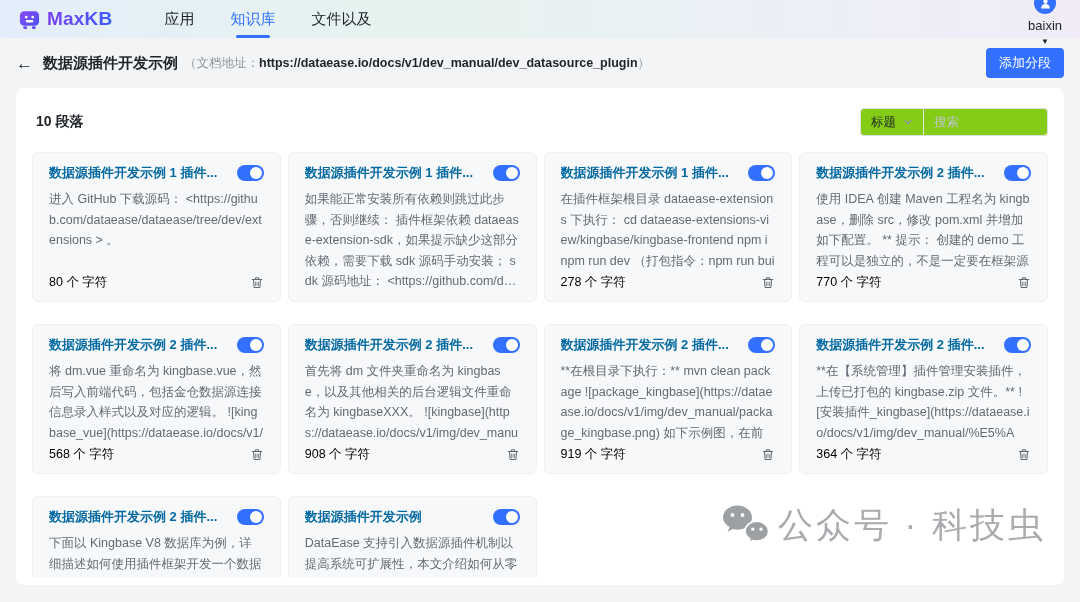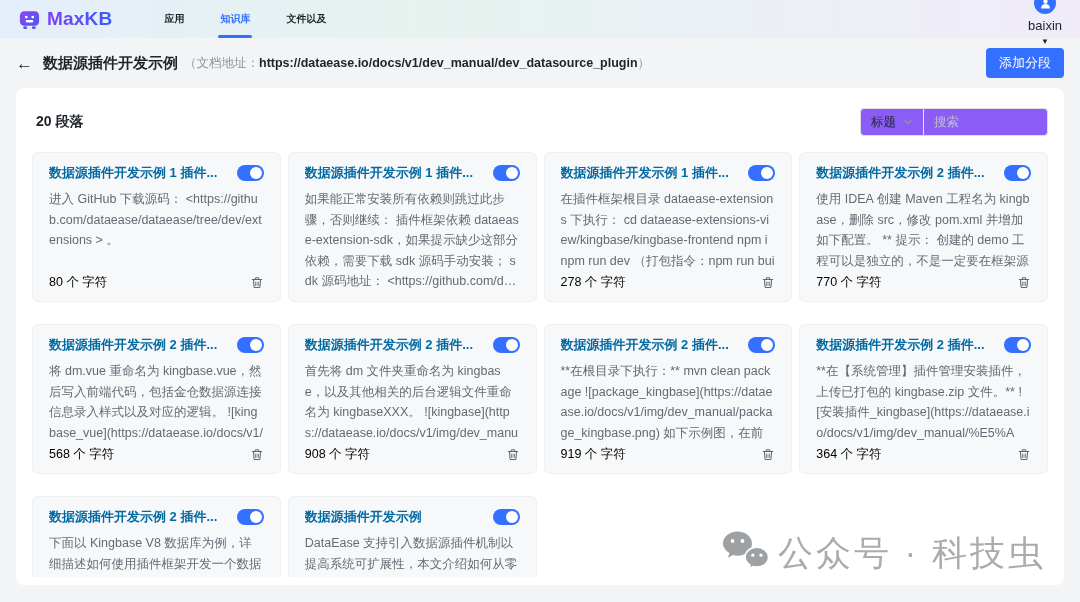--- a/index.html
+++ b/index.html
@@ -16,21 +16,21 @@
   }
   .logo{display:flex;align-items:center;gap:6px;cursor:pointer;}
   .logo-text{
     font-size:19px;font-weight:800;letter-spacing:.2px;
     background:linear-gradient(90deg,#7a3ef5 0%,#3b5bff 100%);
     -webkit-background-clip:text;background-clip:text;color:transparent;
   }
   .nav-tabs{display:flex;margin-left:52px;height:38px;}
   .tab{
     margin-right:36px;display:flex;align-items:center;position:relative;
-    font-size:10px;font-weight:700;color:#1f2329;cursor:pointer;
+    font-size:15px;font-weight:400;color:#1f2329;cursor:pointer;
   }
   .tab.active{color:var(--primary);}
   .tab.active::after{
     content:"";position:absolute;left:50%;transform:translateX(-50%);
     bottom:0;width:34px;height:3px;border-radius:2px;background:var(--primary);
   }
   .nav-right{margin-left:auto;display:flex;align-items:center;gap:4px;cursor:pointer;flex-direction:column;}
   .avatar{width:22px;height:22px;border-radius:50%;background:var(--primary);
     display:flex;align-items:center;justify-content:center;flex:none;}
   .user-name{font-size:13px;color:#1f2329;}
@@ -47,21 +47,21 @@
   }
   
   .panel{
     margin:0 16px;height:497px;background:#fff;border-radius:8px;
     display:flex;flex-direction:column;overflow:hidden;box-sizing:border-box;
   }
   .panel-head{display:flex;align-items:center;justify-content:space-between;
     padding:20px 16px 16px 20px;}
   .count{font-size:14px;font-weight:700;color:#1f2329;}
   .search-group{display:flex;align-items:center;border:1px solid #dcdfe3;border-radius:4px;
-    height:28px;width:188px;background:#8b5cf6;box-sizing:border-box;}
+    height:28px;width:188px;background:#84cc16;box-sizing:border-box;}
   .filter{display:flex;align-items:center;gap:7px;padding:0 10px;height:100%;
     font-size:12.5px;color:#1f2329;border-right:1px solid #e4e6ea;cursor:pointer;}
   .search-input{border:none;outline:none;flex:1;min-width:0;padding:0 10px;
     font-size:12.5px;color:#1f2329;font-family:inherit;background:transparent;}
   .search-input::placeholder{color:#bfc3c9;}
   
   .grid-wrap{flex:1;overflow:hidden;margin:0 16px 8px;}
   .grid{display:grid;grid-template-columns:repeat(4,1fr);gap:22px 7px;grid-auto-rows:150px;}
   .card{
     background:#f7f8fa;border:1px solid #eef0f2;border-radius:6px;
@@ -74,21 +74,21 @@
     position:relative;flex:none;cursor:pointer;}
   .toggle::after{content:"";position:absolute;right:2px;top:2px;width:12px;height:12px;
     border-radius:50%;background:#fff;}
   .card-body{margin-top:7px;font-size:12.5px;color:#646a73;line-height:20.5px;
     display:-webkit-box;-webkit-line-clamp:5;-webkit-box-orient:vertical;
     overflow:hidden;word-break:break-all;}
   .card-foot{margin-top:auto;display:flex;align-items:center;justify-content:space-between;}
   .chars{font-size:12.5px;color:#000000;}
   .trash{cursor:pointer;display:flex;align-items:center;}
   
-  .watermark{position:absolute;right:34px;top:530px;display:flex;align-items:flex-start;
+  .watermark{position:absolute;right:34px;top:502px;display:flex;align-items:center;
     gap:8px;z-index:9;pointer-events:none;}
   .wm-text{font-size:35px;color:#aaabae;letter-spacing:3px;white-space:nowrap;}
 </style>
 </head>
 <body style="--primary: #3370ff;">
 
 <div class="navbar">
   <div class="logo">
     <span style="display:flex;">
       <svg width="23" height="23" viewBox="0 0 24 24">
@@ -127,21 +127,21 @@
 
 <div class="titlebar">
   <span class="back">←</span>
   <span class="doc-title">数据源插件开发示例</span>
   <span class="doc-addr"><span>（文档地址：</span><span class="doc-url">https://dataease.io/docs/v1/dev_manual/dev_datasource_plugin</span><span>）</span></span>
   <button class="add-btn">添加分段</button>
 </div>
 
 <div class="panel">
   <div class="panel-head">
-    <span class="count">20 段落</span>
+    <span class="count">10 段落</span>
     <div class="search-group">
       <div class="filter">
         <span>标题</span>
         <span style="display:flex;">
           <svg width="10" height="10" viewBox="0 0 10 10" fill="none">
             <path d="M2 3.5 L5 6.5 L8 3.5" stroke="#8f959e" stroke-width="1.3" stroke-linecap="round" stroke-linejoin="round"></path>
           </svg>
         </span>
       </div>
       <input class="search-input" type="text" placeholder="搜索" style="">

